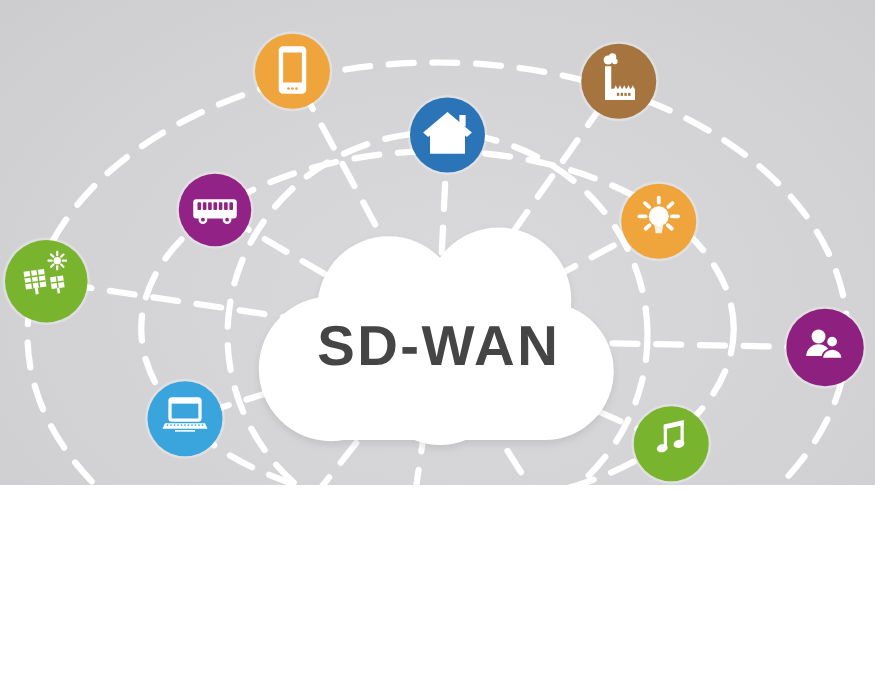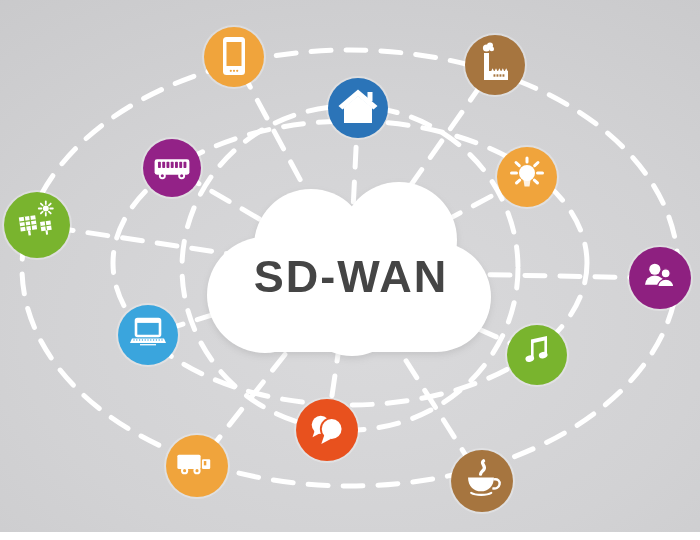--- a/index.html
+++ b/index.html
@@ -1,18 +1,18 @@
 <!DOCTYPE html>
 <html><head>
 <meta charset="utf-8">
 <style>
   html,body{margin:0;padding:0;}
   body{font-family:"Liberation Sans", sans-serif;}
   #stage{
-    position:relative;width:700px;height:532px;overflow:hidden;
+    position:relative;width:700px;height:388px;overflow:hidden;
     background:radial-gradient(ellipse 620px 430px at 52% 62%, #dadadc 0%, #d2d2d4 55%, #c9c9cb 100%);
   }
   #net, #cloud-svg{position:absolute;left:0;top:0;}
   .node{
     position:absolute;border-radius:50%;
     display:flex;align-items:center;justify-content:center;
     box-shadow:0 0 0 2px rgba(255,255,255,0.28);
   }
   .node svg{display:block;}
   #cloud-label{

